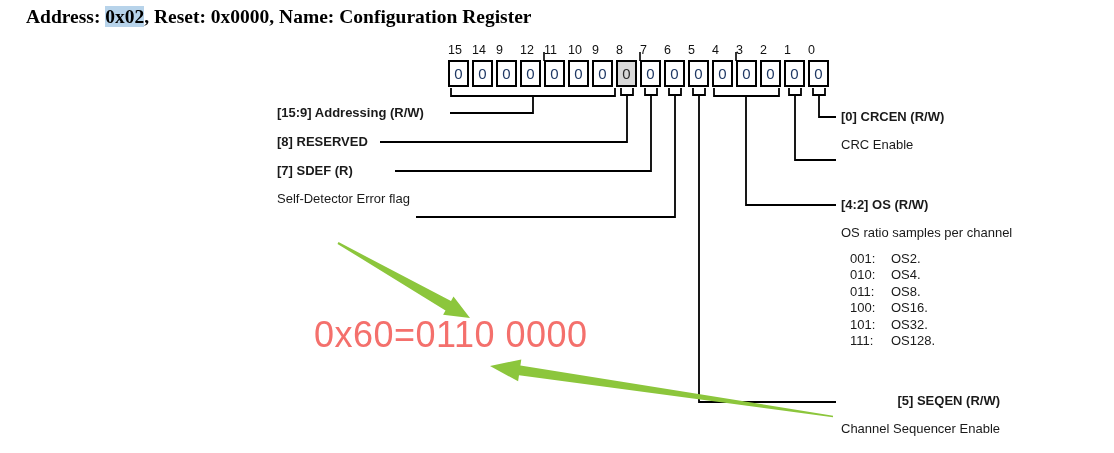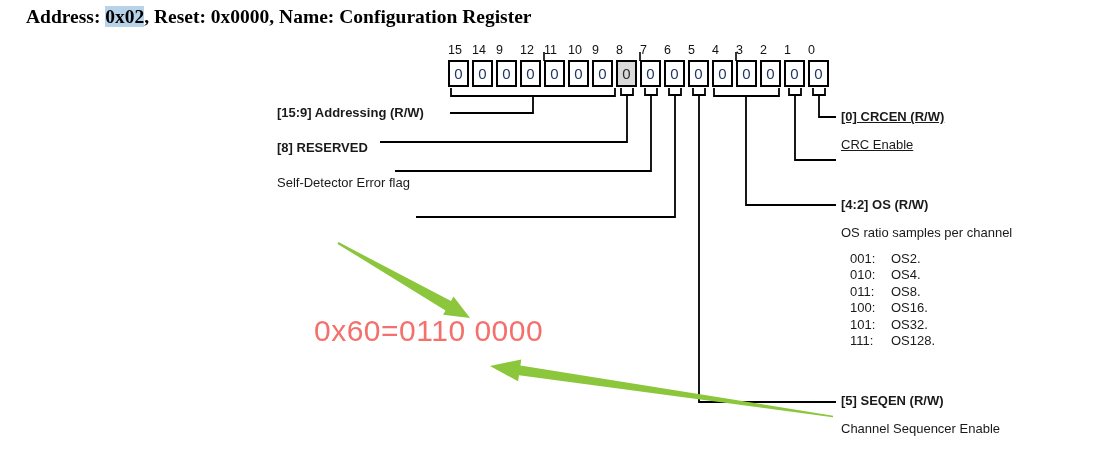--- a/index.html
+++ b/index.html
@@ -64,39 +64,39 @@
   .flabel {
     position: absolute;
     font-size: 13px;
     line-height: 16px;
     white-space: nowrap;
     color: #1a1a1a;
   }
   .fname { font-weight: bold; }
   .fdesc { font-weight: normal; margin-top: 12px; }
   .f-addressing { left: 277px; top: 105px; }
-  .f-reserved   { left: 277px; top: 140px; }
+  .f-reserved   { left: 277px; top: 134px; }
   .f-sdef       { left: 277px; top: 163px; }
   .f-bursten    { left: 277px; top: 209px; }
-  .f-crcen      { left: 841px; top: 109px; text-decoration: underline; }
+  .f-crcen      { left: 841px; top: 109px; }
   .f-statusen   { left: 841px; top: 152px; }
   .f-os         { left: 841px; top: 197px; }
-  .f-seqen      { left: 841px; top: 393px; }
+  .f-seqen      { left: 841px; top: 393px; text-align: right; }
 
   .os-options { margin-top: 10px; }
   .os-row { display: flex; line-height: 16.4px; font-weight: normal; }
   .os-code { margin-left: 9px; width: 41px; }
   .os-value { }
 
   
   .annotation {
     position: absolute;
     left: 314px;
     top: 314px;
-    font-size: 30px;
+    font-size: 36px;
     letter-spacing: 0.5px;
     color: #f4706c;
     white-space: nowrap;
   }
 
   
   svg.overlay {
     position: absolute;
     left: 0;
     top: 0;
@@ -152,20 +152,21 @@
     <div class="cell">0</div>
   </div>
 
   <div class="flabel f-addressing">
     <div class="fname">[15:9] Addressing (R/W)</div>
   </div>
   <div class="flabel f-reserved">
     <div class="fname">[8] RESERVED</div>
   </div>
   <div class="flabel f-sdef">
+    <div class="fname">[7] SDEF (R)</div>
     <div class="fdesc">Self-Detector Error flag</div>
   </div>
 
   <div class="flabel f-crcen">
     <div class="fname">[0] CRCEN (R/W)</div>
     <div class="fdesc">CRC Enable</div>
   </div>
   <div class="flabel f-os">
     <div class="fname">[4:2] OS (R/W)</div>
     <div class="fdesc">OS ratio samples per channel</div>

